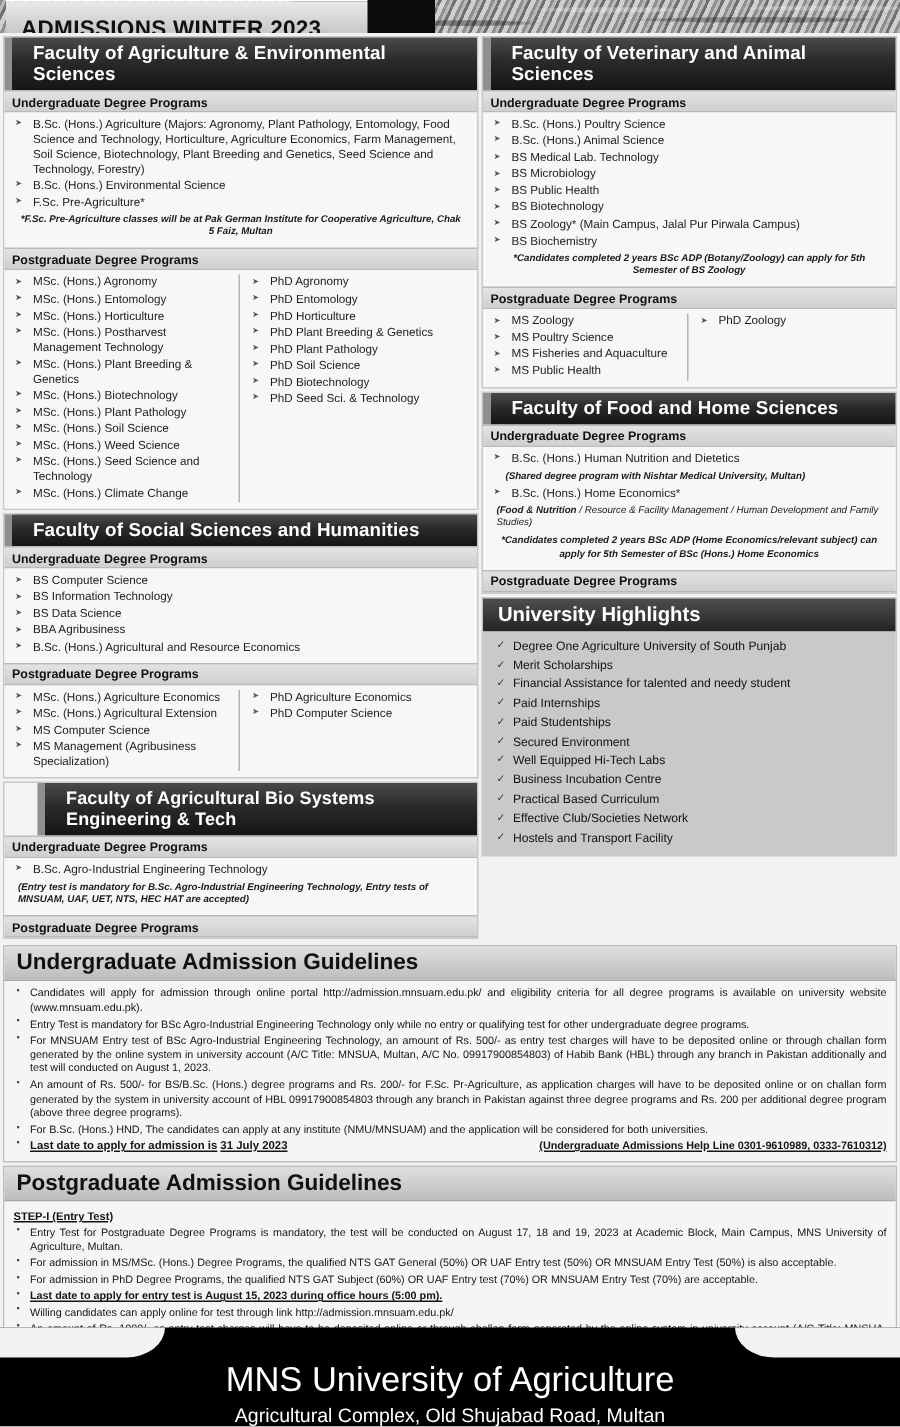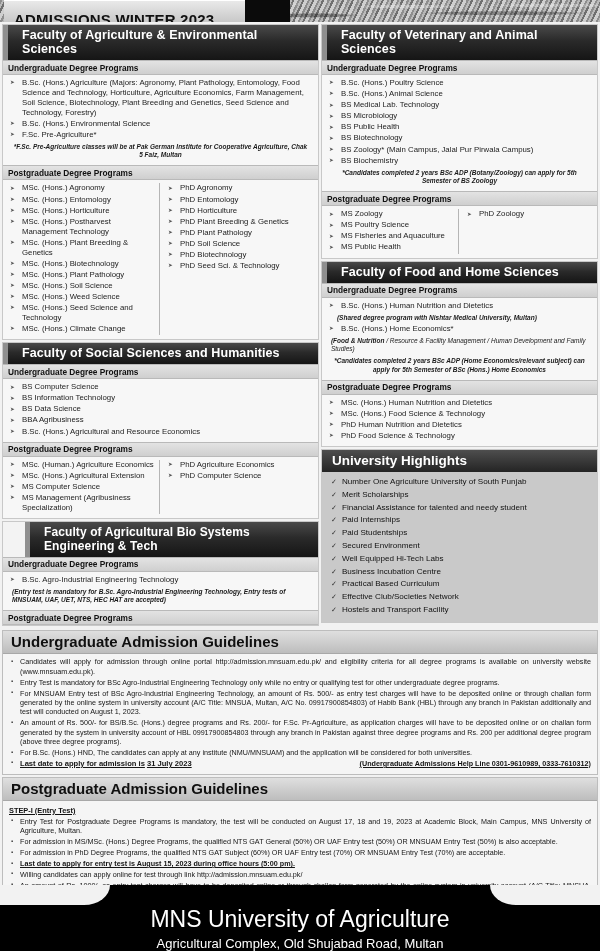--- a/index.html
+++ b/index.html
@@ -178,21 +178,21 @@
             <li>BS Data Science</li>
             <li>BBA Agribusiness</li>
             <li>B.Sc. (Hons.) Agricultural and Resource Economics</li>
           </ul>
         </div>
         <div class="sub-bar">Postgraduate Degree Programs</div>
         <div class="body">
           <div class="listrow">
             <div class="listcol">
               <ul class="items">
-                <li>MSc. (Human.) Agriculture Economics</li>
+                <li>MSc. (Hons.) Agriculture Economics</li>
                 <li>MSc. (Hons.) Agricultural Extension</li>
                 <li>MS Computer Science</li>
                 <li>MS Management (Agribusiness Specialization)</li>
               </ul>
             </div>
             <div class="listcol rt">
               <ul class="items">
                 <li>PhD Agriculture Economics</li>
                 <li>PhD Computer Science</li>
               </ul>
@@ -261,35 +261,27 @@
             <li>B.Sc. (Hons.) Human Nutrition and Dietetics</li>
           </ul>
           <div class="note note-left">(Shared degree program with Nishtar Medical University, Multan)</div>
           <ul class="items">
             <li>B.Sc. (Hons.) Home Economics*</li>
           </ul>
           <div class="note reg"><span class="bold-i">(Food &amp; Nutrition</span><span> / Resource &amp; Facility Management / Human Development and Family Studies)</span></div>
           <div class="note ctr">*Candidates completed 2 years BSc ADP  (Home Economics/relevant subject) can apply for 5th Semester of BSc (Hons.) Home Economics</div>
         </div>
         <div class="sub-bar">Postgraduate Degree Programs</div>
-        <div class="body">
-          <ul class="items">
-            <li>MSc. (Hons.) Human Nutrition and Dietetics</li>
-            <li>MSc. (Hons.) Food Science &amp; Technology</li>
-            <li>PhD Human Nutrition and Dietetics</li>
-            <li>PhD Food Science &amp; Technology</li>
-          </ul>
-        </div>
       </div>
 
       <div class="panel">
         <div class="hl-bar">University Highlights</div>
         <div class="hl-body">
           <ul class="items checks">
-            <li>Number One Agriculture University of South Punjab</li>
+            <li>Degree One Agriculture University of South Punjab</li>
             <li>Merit Scholarships</li>
             <li>Financial Assistance for talented and needy student</li>
             <li>Paid Internships</li>
             <li>Paid Studentships</li>
             <li>Secured Environment</li>
             <li>Well Equipped Hi-Tech Labs</li>
             <li>Business Incubation Centre</li>
             <li>Practical Based Curriculum</li>
             <li>Effective Club/Societies Network</li>
             <li>Hostels and Transport Facility</li>

